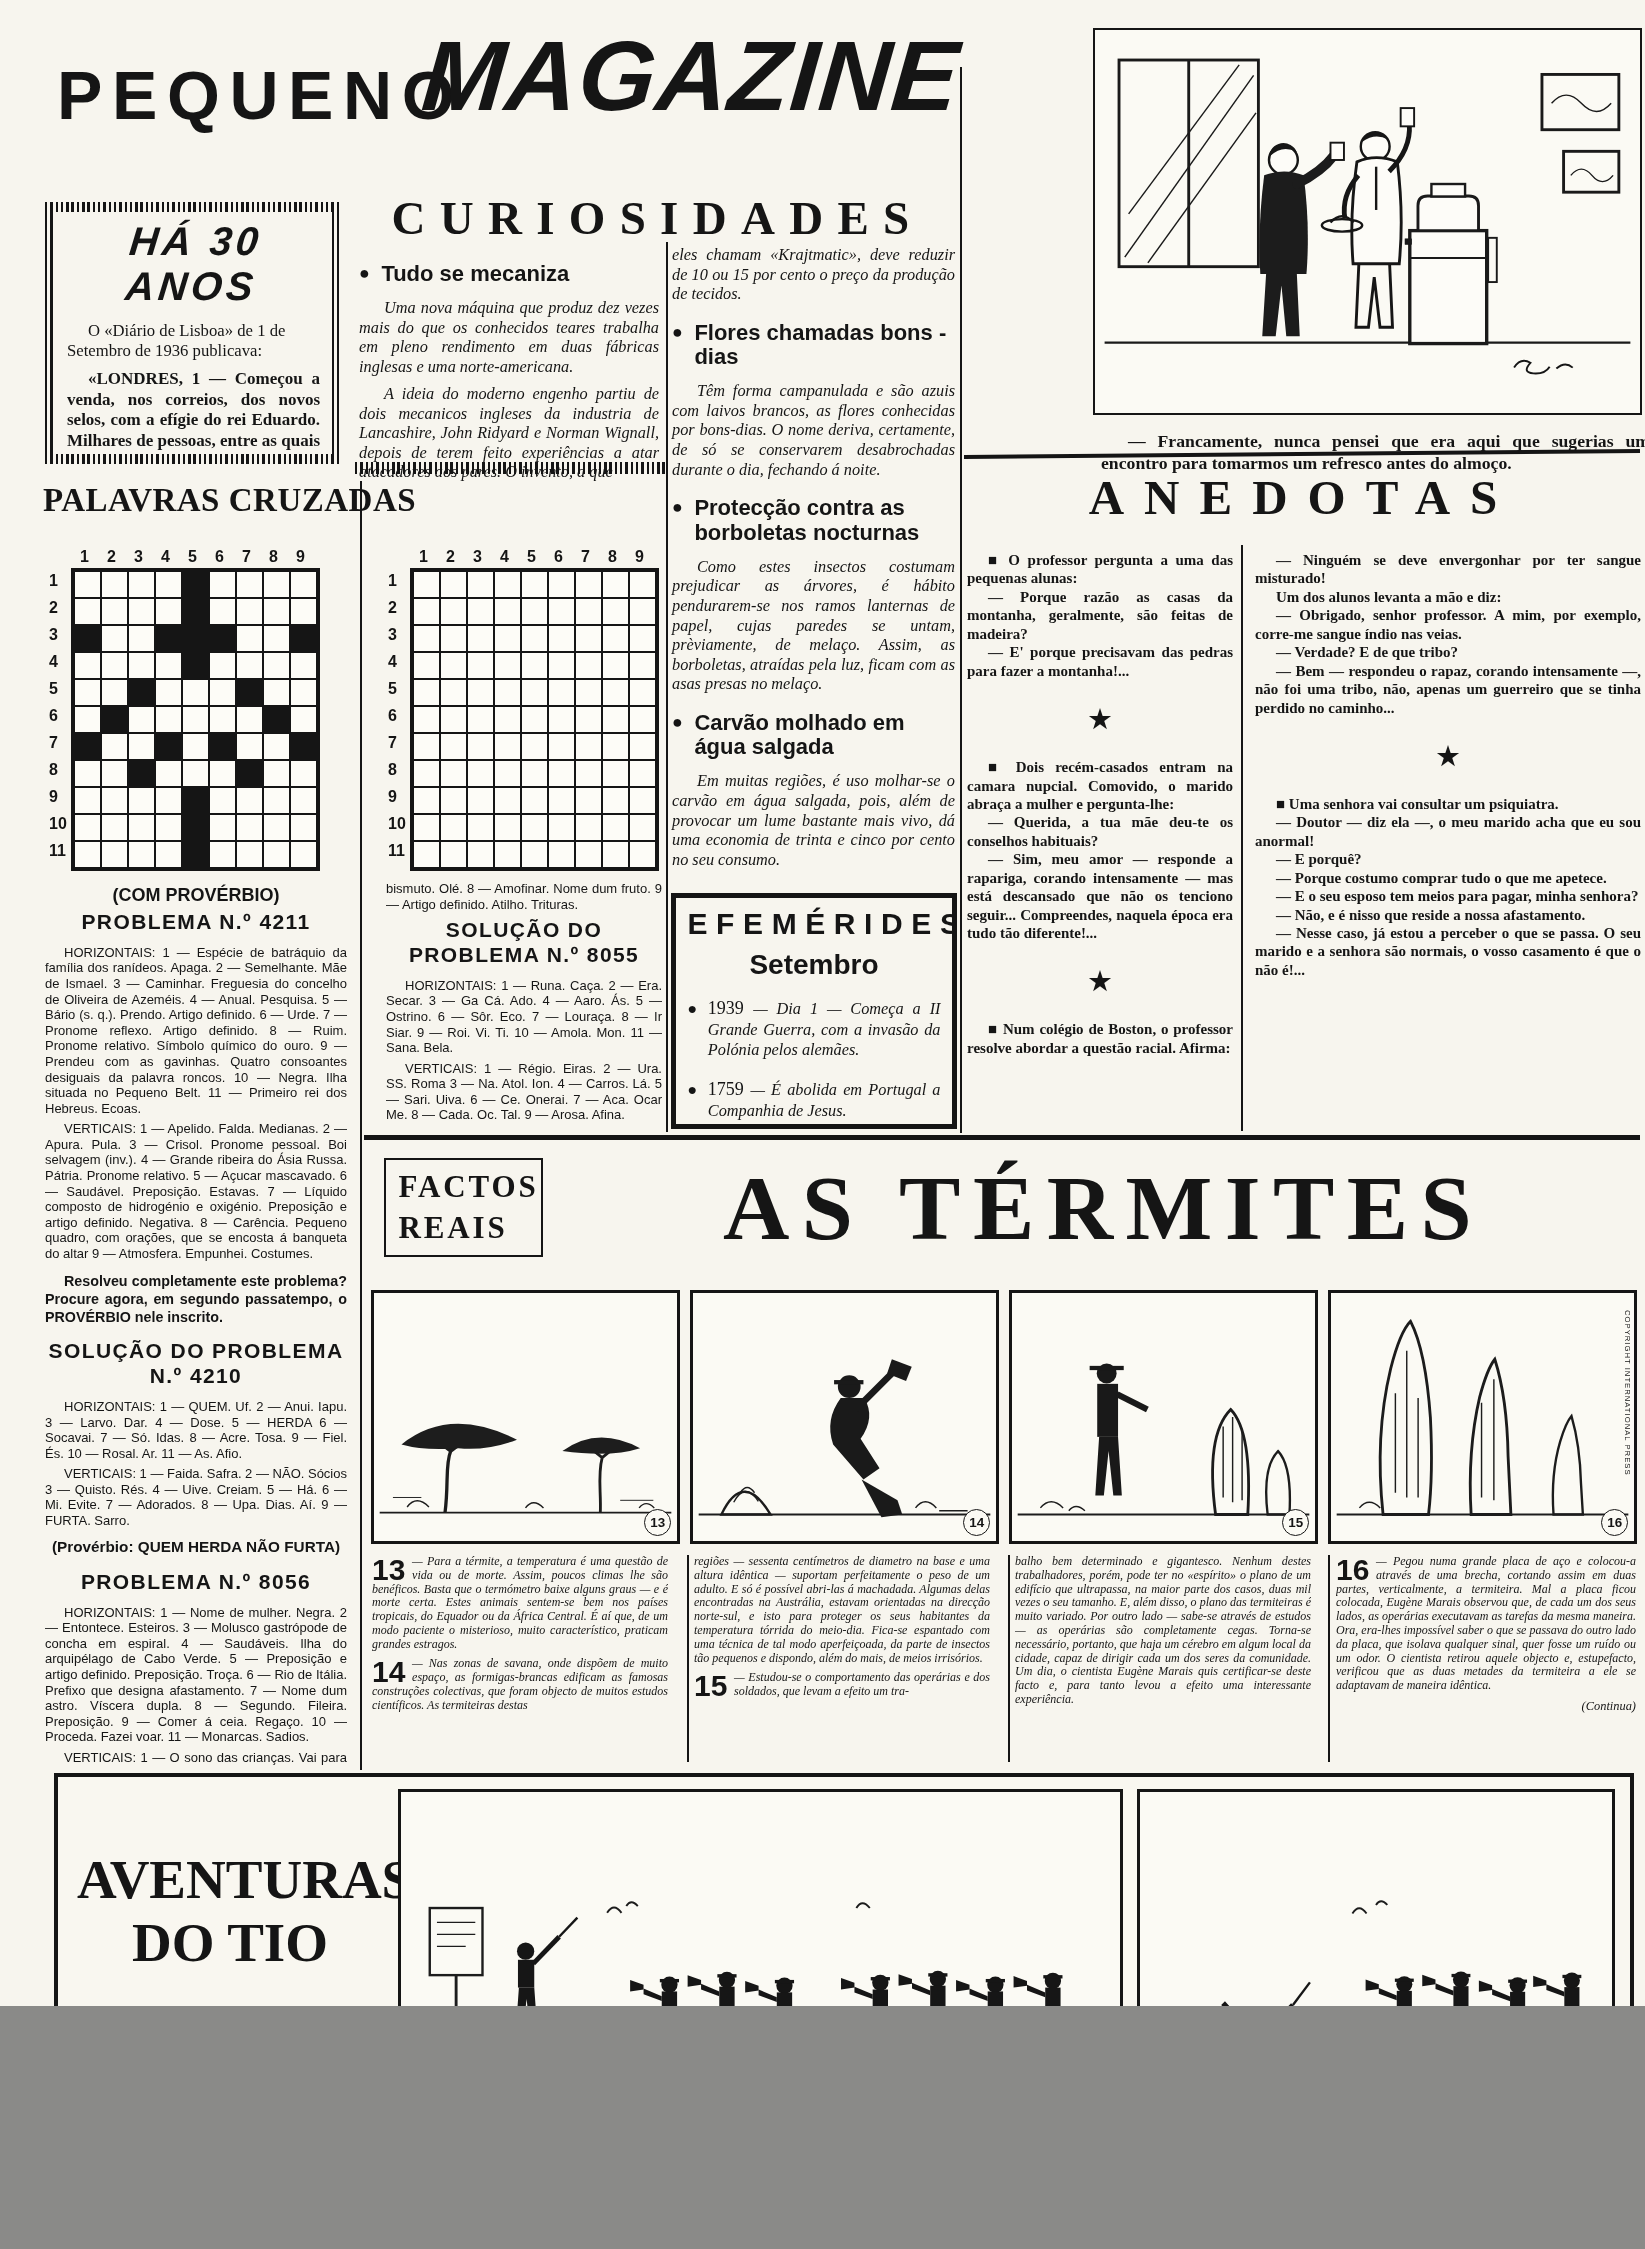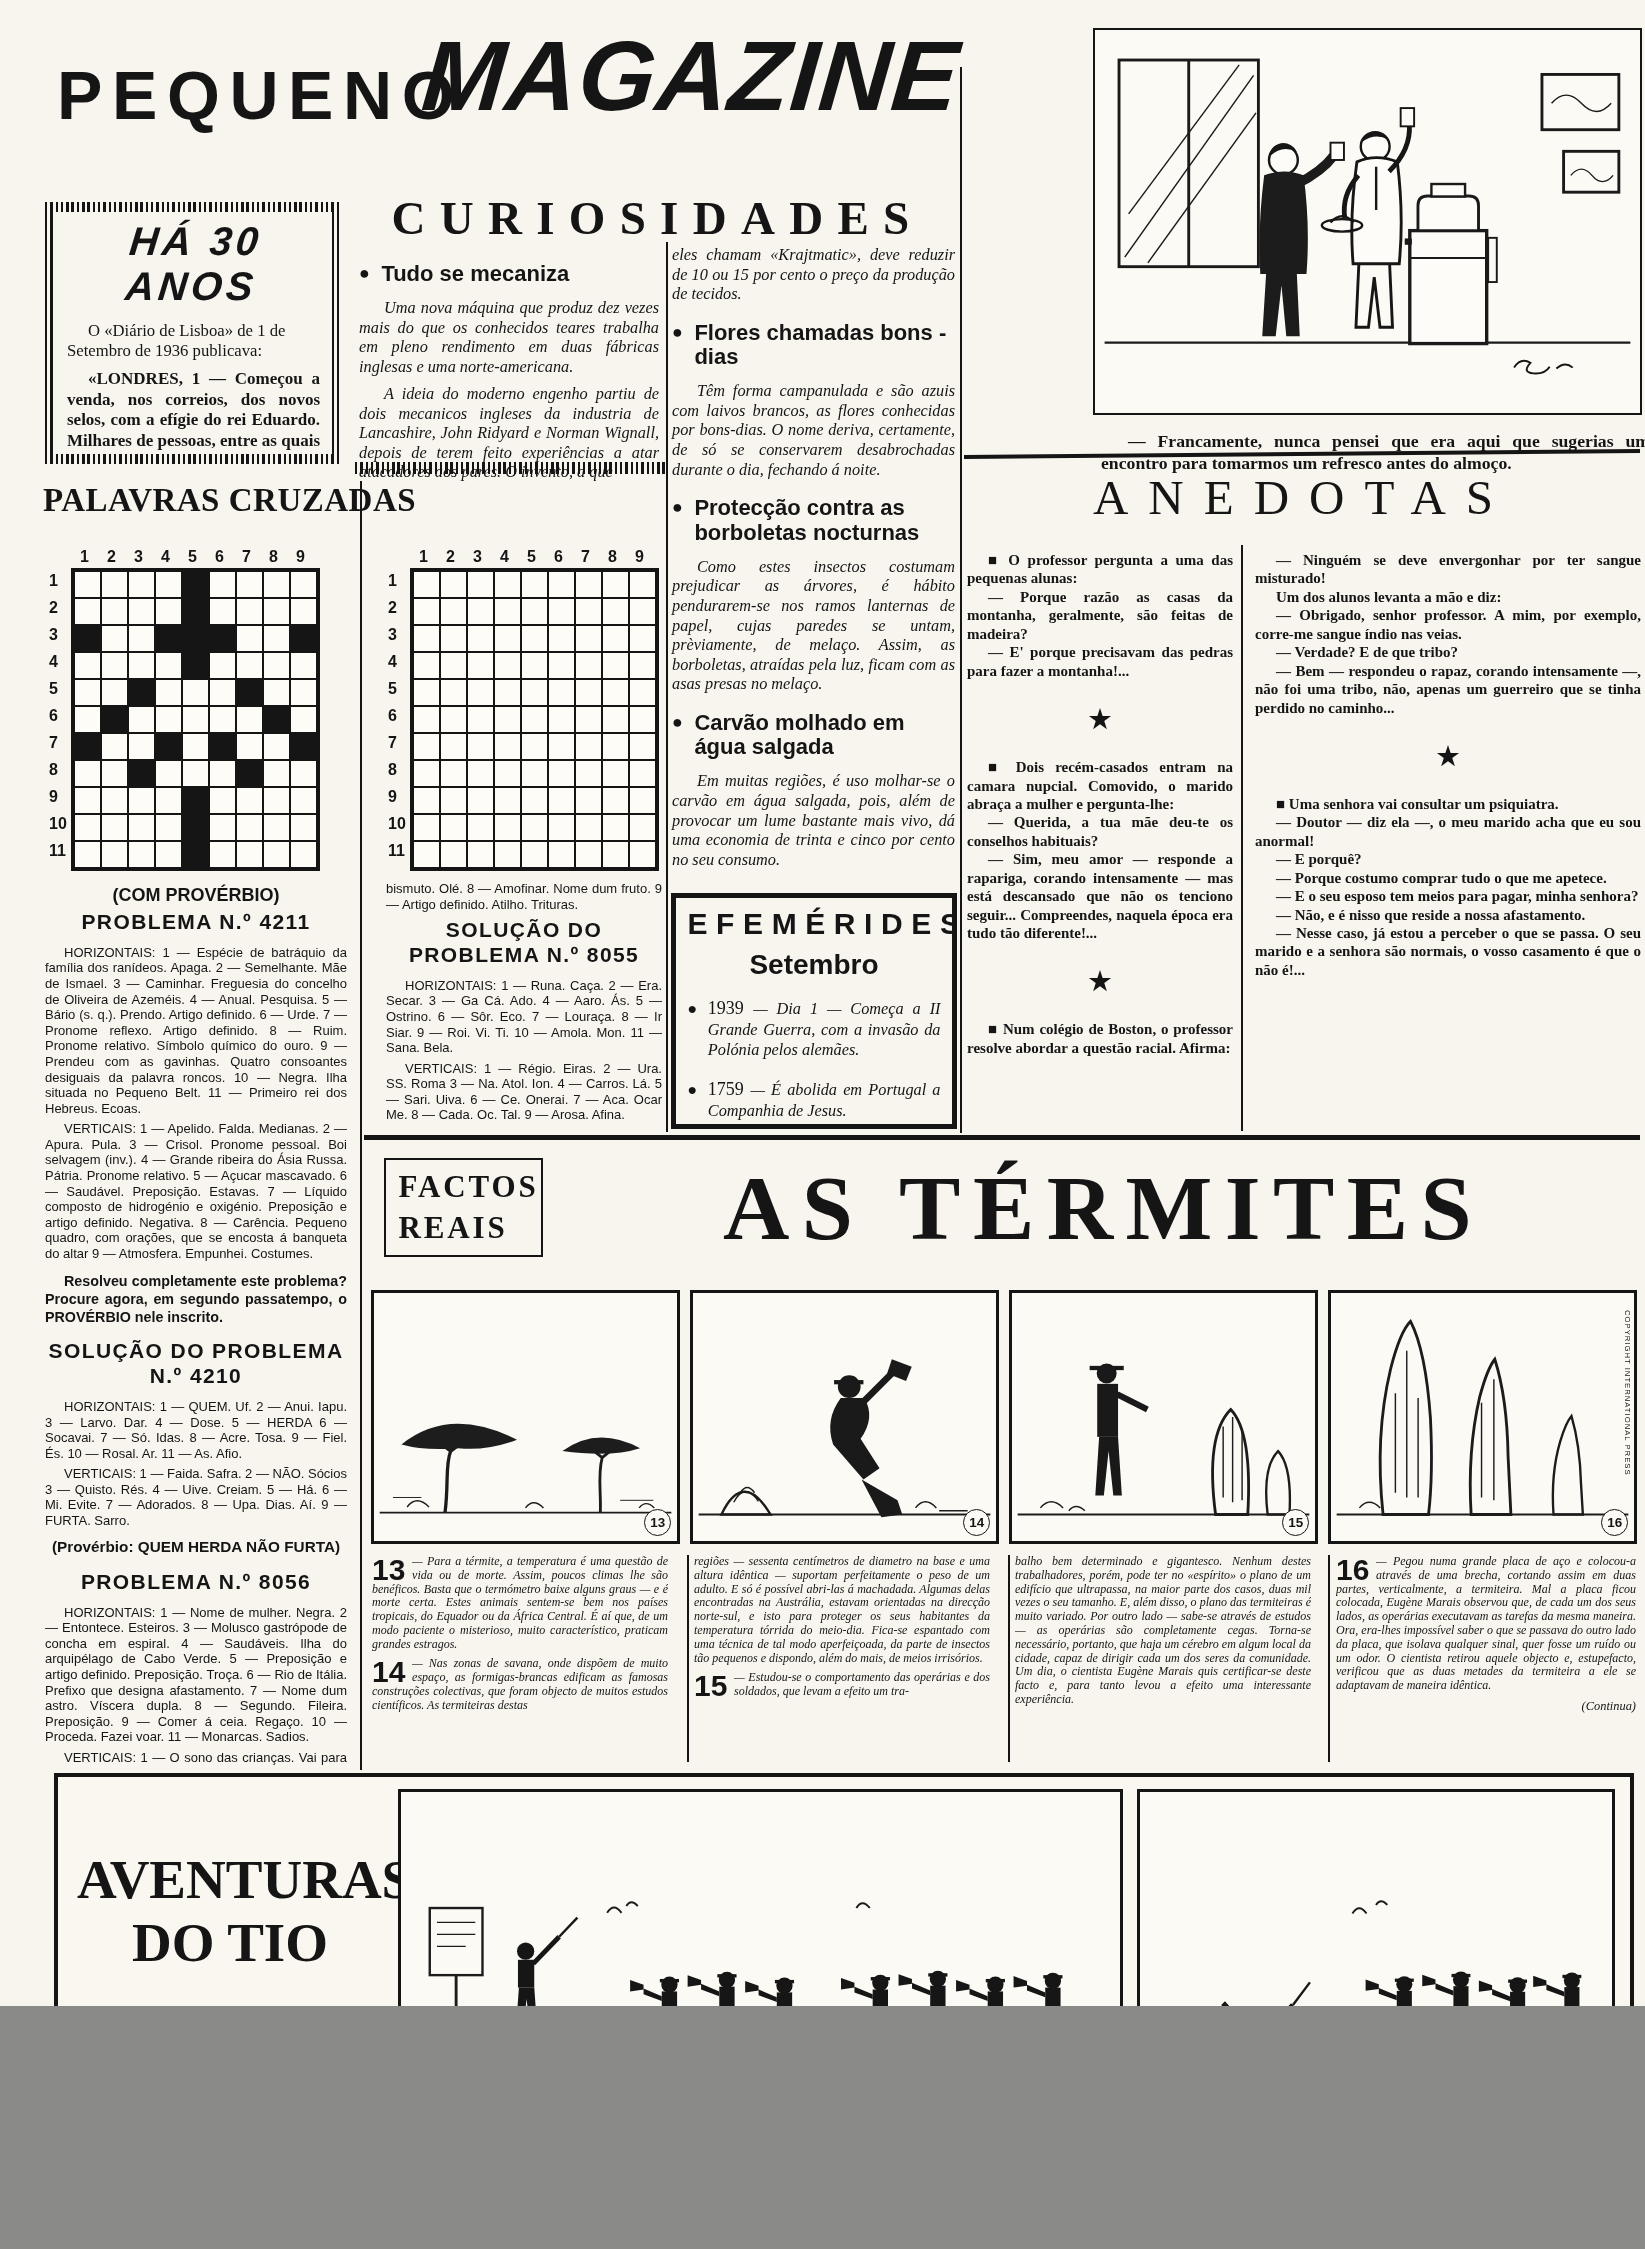--- a/index.html
+++ b/index.html
@@ -46,21 +46,21 @@
               letter-spacing:8.6px;text-align:center;margin:0;}
   .efem-sub{font-family:"Liberation Sans",sans-serif;font-weight:700;font-size:28px;
             text-align:center;margin:8.6px 0 17px;}
   .efem-item{display:flex;gap:10.5px;margin:0 0 19px;}
   .efem-bullet{font-size:16.3px;line-height:1.3;}
   .efem-year{font-size:18px;}
   .efem-text{font-size:16.3px;line-height:1.25;}
   .efem-body{text-align:justify;}
 
   
-  .aned-title{left:966px;top:469px;width:674px;font-weight:400;font-size:49px;
+  .aned-title{left:966px;top:469px;width:674px;font-weight:700;font-size:49px;
               letter-spacing:20px;text-align:center;white-space:nowrap;}
   .jokes{position:absolute;overflow:hidden;}
   .joke{font-size:15px;line-height:1.23;font-weight:700;text-align:justify;text-indent:21px;margin:0;}
   .star{font-size:29px;text-align:center;margin:22px 0;}
 
   
   .pc-title{left:43px;top:482px;width:309px;font-weight:700;font-size:33px;letter-spacing:0.5px;
             text-align:center;white-space:nowrap;}
   .xw{position:absolute;}
   .xw-top{display:flex;margin-left:22px;margin-bottom:1.9px;}

